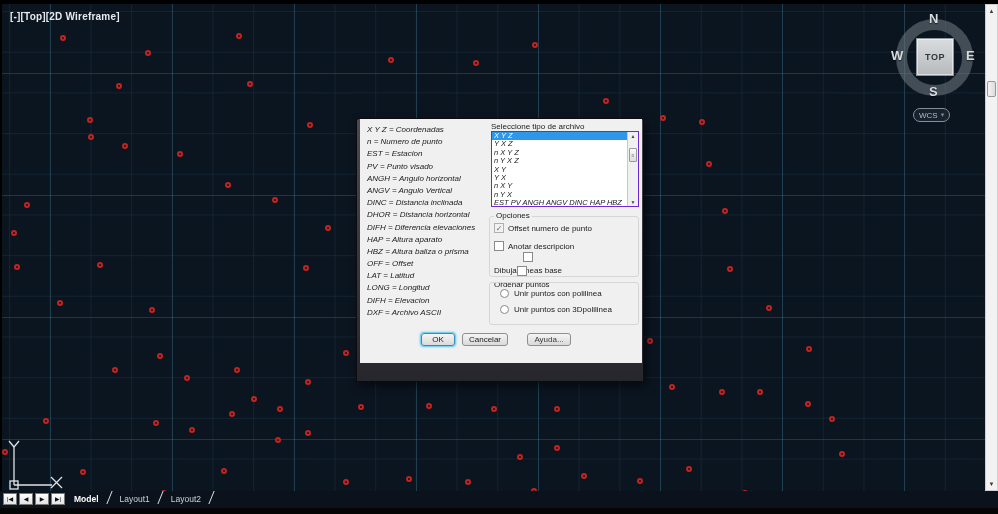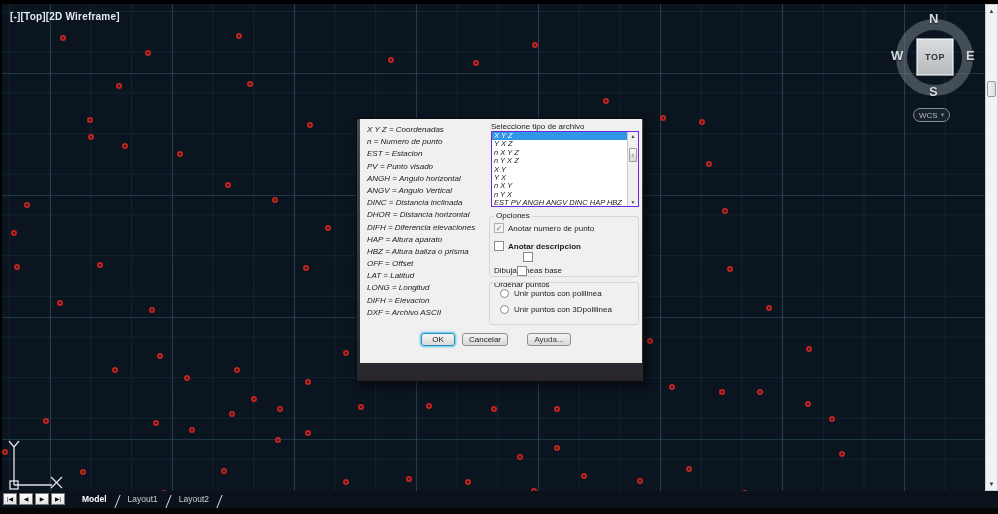--- a/index.html
+++ b/index.html
@@ -54,21 +54,21 @@
     background:linear-gradient(90deg,#f4f4f4,#dcdcdc); border:1px solid #999;
     border-radius:2px; cursor:pointer; }
 
   
   .bottombar { position:absolute; left:0; top:491px; width:998px; height:17px;
     background:#0c121b; }
   .navbtns { position:absolute; left:3px; top:2px; display:flex; gap:2px; }
   .navbtn { width:14px; height:12px; background:linear-gradient(#fff,#e2e2e2);
     border:1px solid #777; font-size:6px; line-height:11px; text-align:center;
     color:#111; cursor:pointer; }
-  .tabs { position:absolute; left:72px; top:0; height:17px; display:flex; align-items:flex-end; }
+  .tabs { position:absolute; left:64px; top:0; height:17px; display:flex; align-items:flex-start; }
   .tab { padding:0 10px; font-size:8.5px; color:#ccd2d7; cursor:pointer; line-height:17px; }
   .tab.active { color:#fff; font-weight:bold; }
   .tab-div { width:1px; height:13px; background:#dfe3e6; transform:skewX(-22deg); }
   .baseline { position:absolute; left:0; top:508px; width:998px; height:6px; background:#050505; }
 
   
   .dialog { position:absolute; left:356px; top:118px; width:288px; height:264px;
     background:linear-gradient(#4a4b52,#26262c); border:1px solid #0c0c0e;
     border-radius:3px 3px 0 0; padding:0 3px 3px;
     box-shadow:3px 4px 10px rgba(0,0,0,.55); }
@@ -268,23 +268,23 @@
           <div class="lb-scroll">
           <div class="arr up">▲</div>
           <div class="lb-thumb">≡</div>
           <div class="arr down">▼</div>
         </div>
         </div>
 
       <div class="group group1" id="cb-group">
           <div class="cb-row" style="top: 6px;">
             <span class="cbox checked disabled">✓</span>
-            <span class="cb-label">Anotar numero de punto</span>
-          </div>
-          <div class="cb-row" style="top: 24px; font-weight: bold;">
+            <span class="cb-label">Offset numero de punto</span>
+          </div>
+          <div class="cb-row" style="top: 24px;">
             <span class="cbox"></span>
             <span class="cb-label">Anotar descripcion</span>
           </div>
           <div class="cb-row" style="top: 34.6px; flex-direction: column;">
             <span class="cbox"></span>
             <span class="cb-label">Dibujar lineas base</span>
           </div>
           <div class="cb-row" style="top: 48.9px; flex-direction: column;">
             <span class="cbox"></span>
             <span class="cb-label">Ordenar puntos</span>

